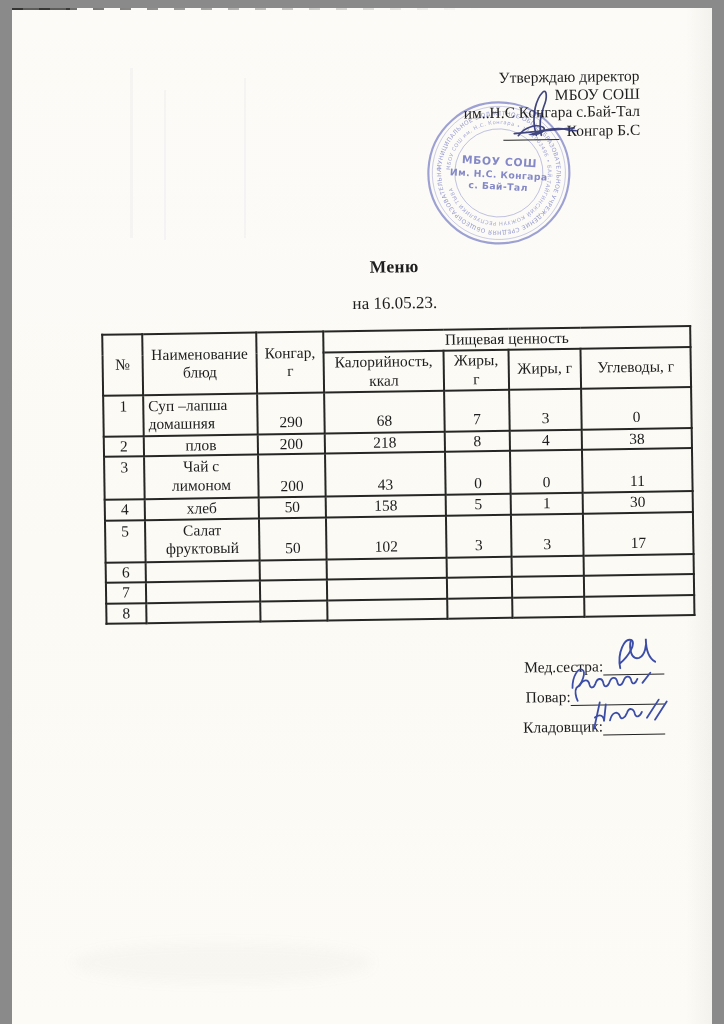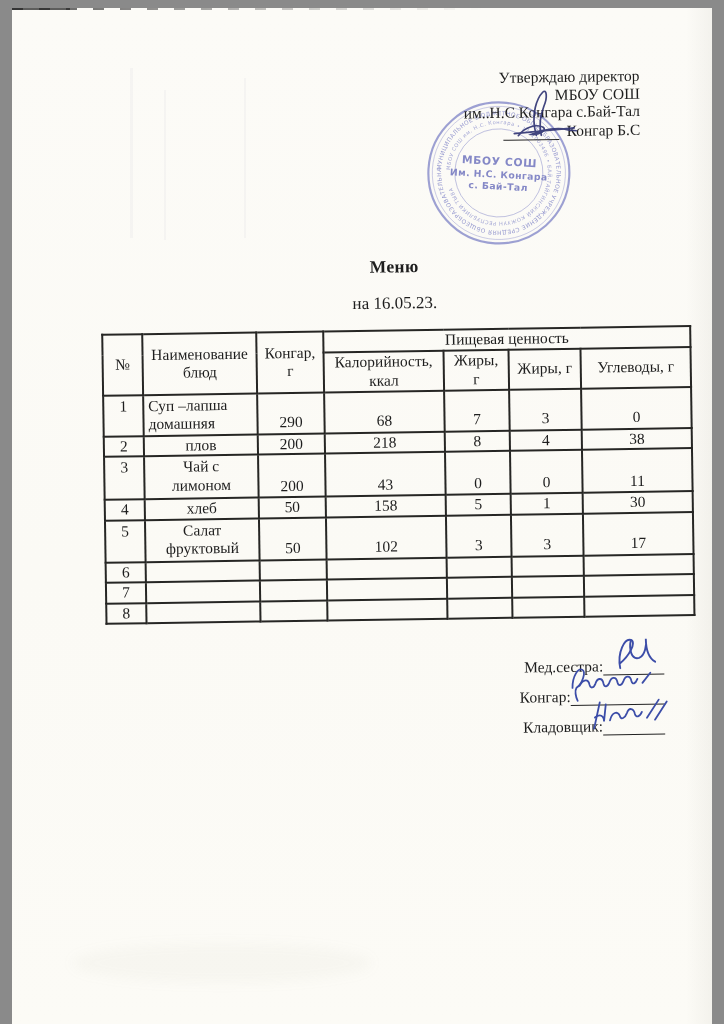--- a/index.html
+++ b/index.html
@@ -244,21 +244,21 @@
         <span>Мед.сестра:</span>
         <span class="sig-line w60"></span>
         <svg class="sig-svg" style="right:6px;bottom:3px;" width="46" height="38" viewBox="0 0 46 38">
           <g fill="none" stroke="#3c4da8" stroke-width="1.9" stroke-linecap="round">
             <path d="M8,34 C5,18 13,4 19,6 C25,8 17,22 8,29"></path>
             <path d="M19,6 C17,15 19,26 27,24 C33,22 35,11 34,5 C34,15 36,24 43,28"></path>
           </g>
         </svg>
       </div>
       <div class="sig-row">
-        <span>Конгар:</span>
+        <span>Повар:</span>
         <span class="sig-line w94"></span>
         <svg class="sig-svg" style="right:8px;bottom:2px;" width="94" height="44" viewBox="0 0 94 44">
           <g fill="none" stroke="#3c4da8" stroke-width="1.8" stroke-linecap="round">
             <path d="M10,28 c0,-12 6,-20 10,-18 c4,2 0,14 -6,18 c-2,3 -1,9 1,13"></path>
             <path d="M17,26 c4,-7 9,-7 10,-1 c1,4 4,4 6,-1 c2,-6 7,-6 8,0 c1,4 4,4 6,-1 c2,-6 7,-6 8,0 c1,4 4,4 6,-1 c2,-6 7,-6 8,0 c1,4 4,3 6,-2"></path>
             <path d="M80,24 l8,-10"></path>
           </g>
         </svg>
       </div>
       <div class="sig-row">

